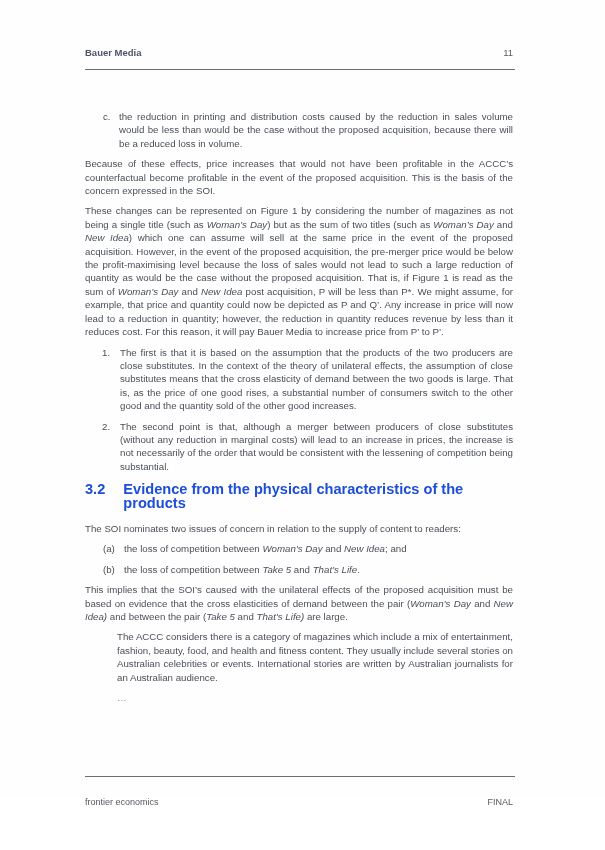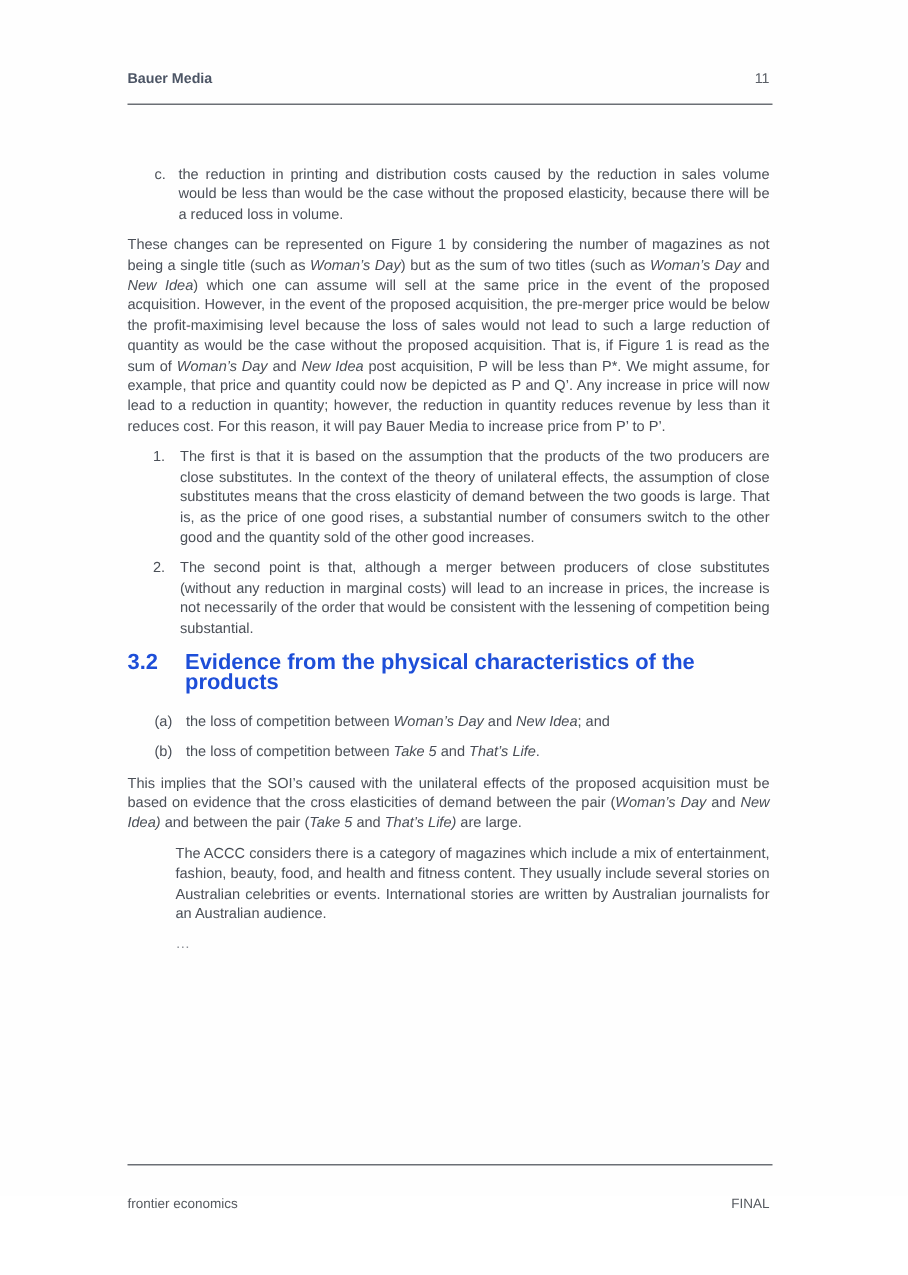--- a/index.html
+++ b/index.html
@@ -36,41 +36,43 @@
 <div class="page">
   <div class="hdr">
     <span class="left">Bauer Media</span>
     <span class="right">11</span>
   </div>
   <div class="hdr-rule"></div>
 
   <div class="content">
     <div class="itm sub-c">
       <span class="mk">c.</span>
-      <span class="tx">the reduction in printing and distribution costs caused by the reduction in sales volume would be less than would be the case without the proposed elasticity, because there will be a reduced loss in volume.</span>
+      <span class="tx">the reduction in printing and distribution costs caused by the reduction in sales volume would be less than would be the case without the proposed acquisition, because there will be a reduced loss in volume.</span>
     </div>
 
+    <p>Because of these effects, price increases that would not have been profitable in the ACCC’s counterfactual become profitable in the event of the proposed acquisition. This is the basis of the concern expressed in the SOI.</p>
 
     <p><span>These changes can be represented on Figure 1 by considering the number of magazines as not being a single title (such as </span><i>Woman’s Day</i><span>) but as the sum of two titles (such as </span><i>Woman’s Day</i><span> and </span><i>New Idea</i><span>) which one can assume will sell at the same price in the event of the proposed acquisition. However, in the event of the proposed acquisition, the pre-merger price would be below the profit-maximising level because the loss of sales would not lead to such a large reduction of quantity as would be the case without the proposed acquisition. That is, if Figure 1 is read as the sum of </span><i>Woman’s Day</i><span> and </span><i>New Idea</i><span> post acquisition, P will be less than P*. We might assume, for example, that price and quantity could now be depicted as P and Q’. Any increase in price will now lead to a reduction in quantity; however, the reduction in quantity reduces revenue by less than it reduces cost. For this reason, it will pay Bauer Media to increase price from P’ to P’.</span></p>
 
 
     <div class="itm num">
       <span class="mk">1.</span>
       <span class="tx">The first is that it is based on the assumption that the products of the two producers are close substitutes. In the context of the theory of unilateral effects, the assumption of close substitutes means that the cross elasticity of demand between the two goods is large. That is, as the price of one good rises, a substantial number of consumers switch to the other good and the quantity sold of the other good increases.</span>
     </div>
     <div class="itm num">
       <span class="mk">2.</span>
       <span class="tx">The second point is that, although a merger between producers of close substitutes (without any reduction in marginal costs) will lead to an increase in prices, the increase is not necessarily of the order that would be consistent with the lessening of competition being substantial.</span>
     </div>
 
     <h2>
       <span class="n">3.2</span>
       <span>Evidence from the physical characteristics of the products</span>
     </h2>
 
+    <p>The SOI nominates two issues of concern in relation to the supply of content to readers:</p>
 
     <div class="itm alpha">
       <span class="mk">(a)</span>
       <span class="tx"><span>the loss of competition between </span><i>Woman’s Day</i><span> and </span><i>New Idea</i><span>; and</span></span>
     </div>
     <div class="itm alpha">
       <span class="mk">(b)</span>
       <span class="tx"><span>the loss of competition between </span><i>Take 5</i><span> and </span><i>That’s Life</i><span>.</span></span>
     </div>
 

